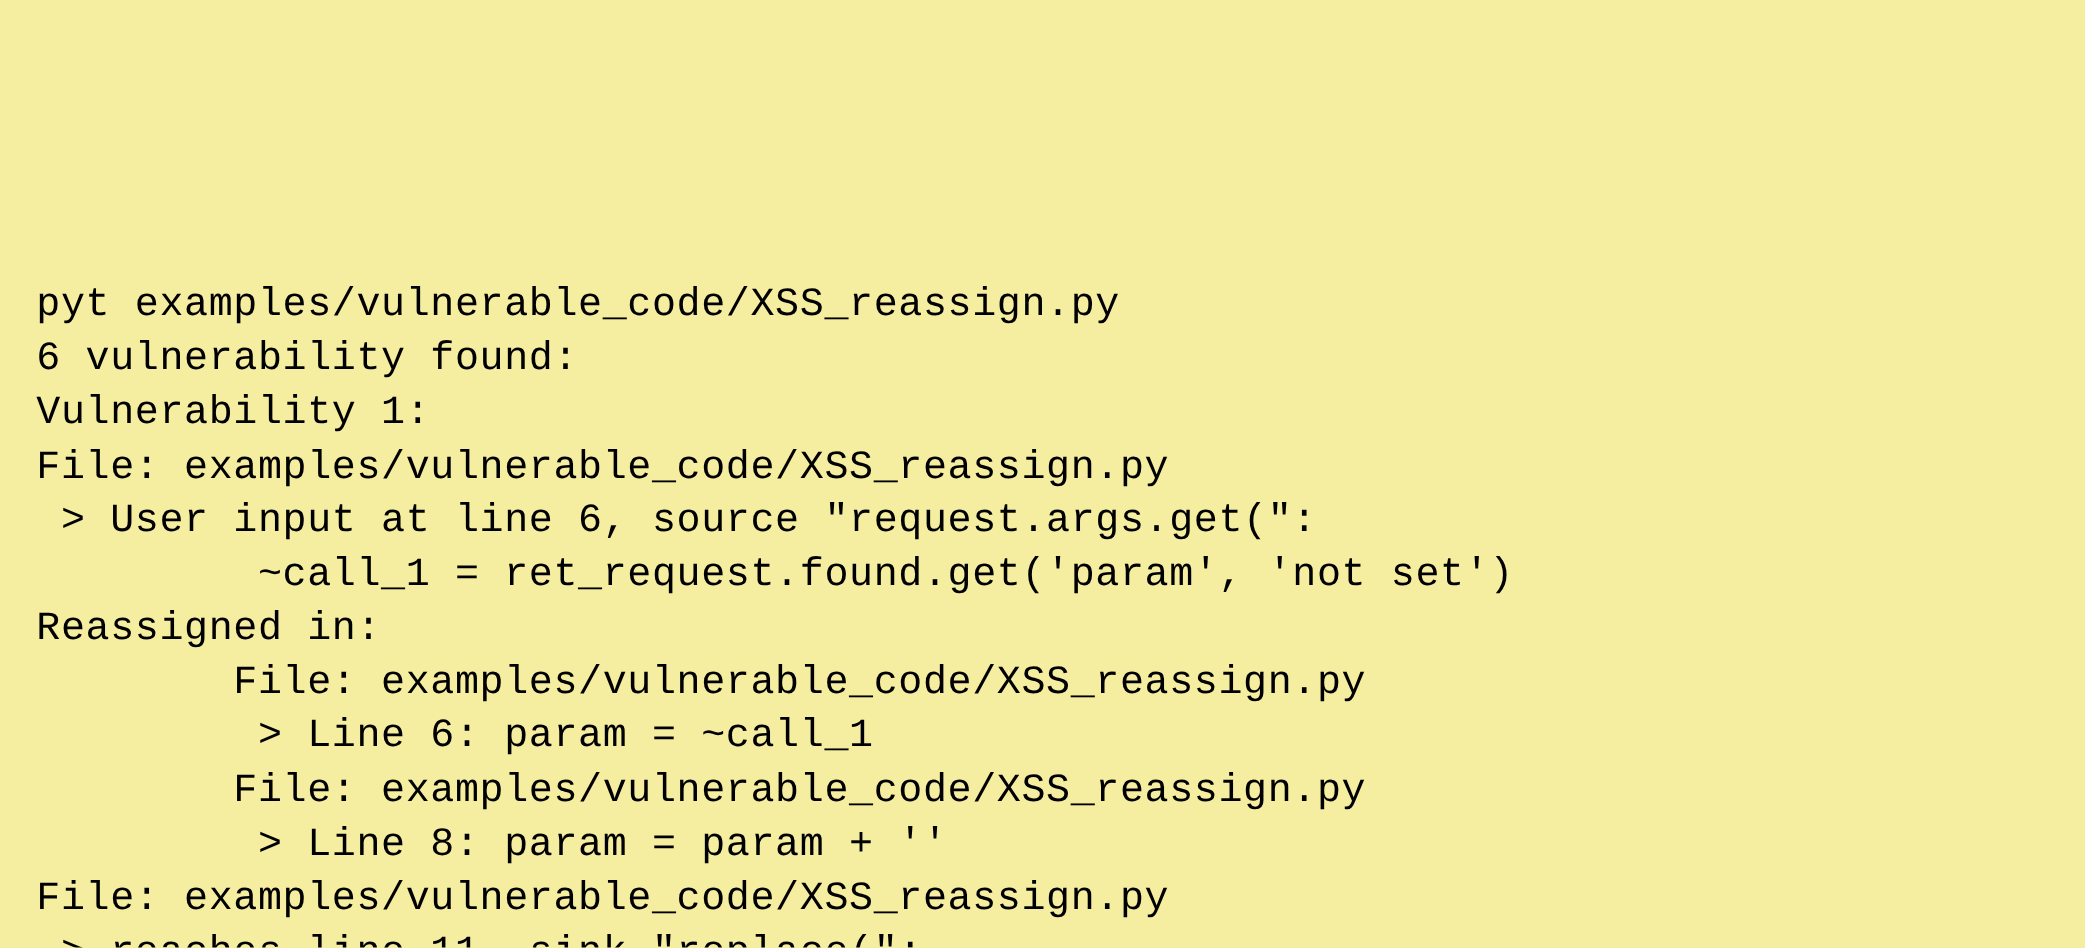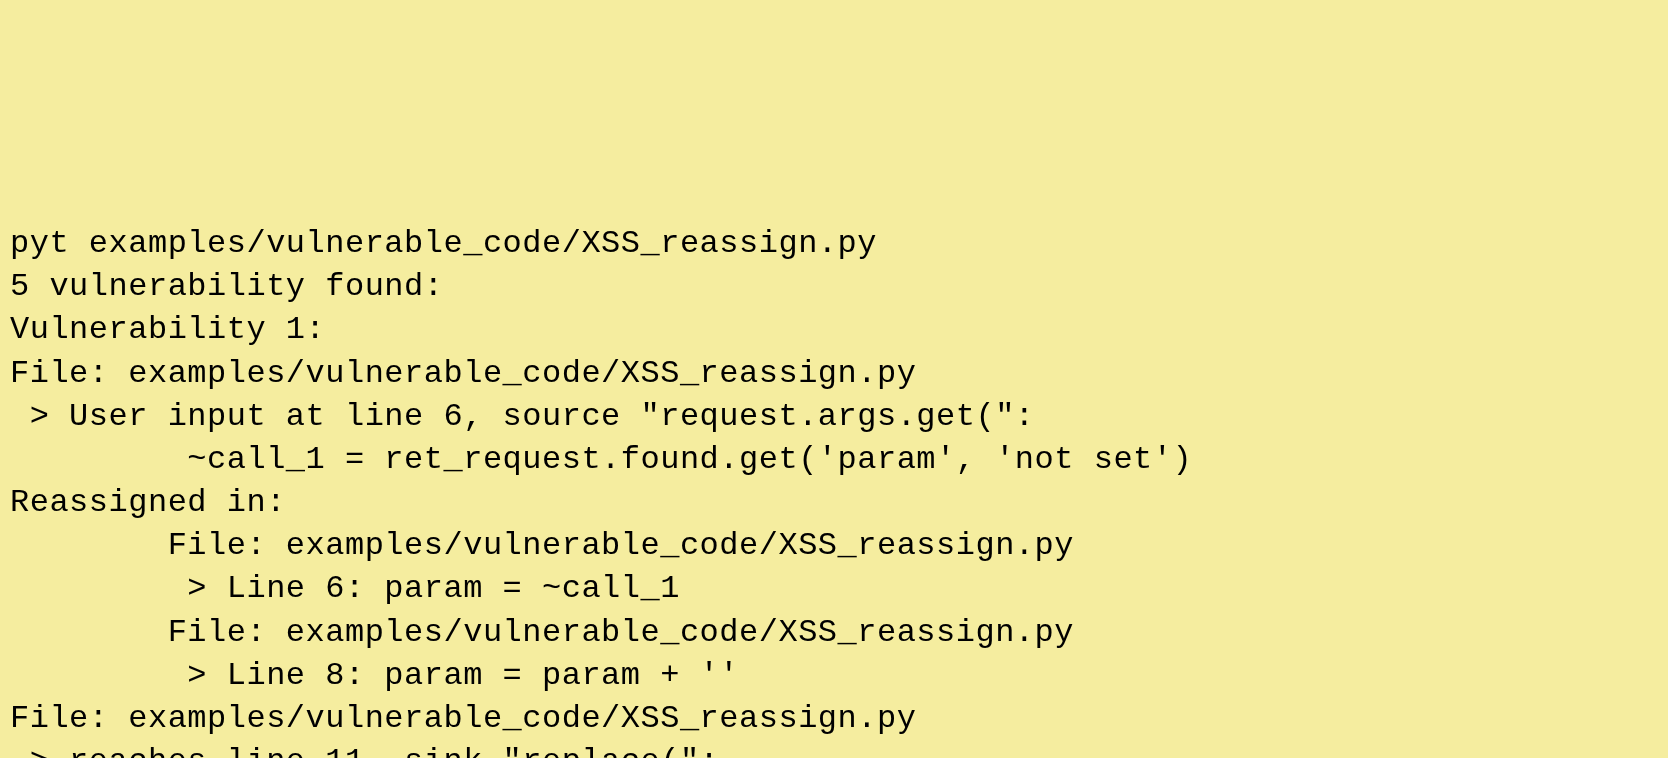--- a/index.html
+++ b/index.html
@@ -18,30 +18,31 @@
       letter-spacing: 0.5px;
       width: 1668px;
       height: 758px;
       overflow: hidden;
     }
     .terminal-output {
       white-space: pre;
     }
     .line {
       white-space: pre;
+      margin-left: 19px;
     }
   </style>
 </head>
 <body>
 
 
 
 <div class="terminal-output">
 <span class="line">pyt examples/vulnerable_code/XSS_reassign.py</span>
-<span class="line">5 vulnerability found:</span>
+<span class="line">6 vulnerability found:</span>
 <span class="line">Vulnerability 1:</span>
 <span class="line">File: examples/vulnerable_code/XSS_reassign.py</span>
 <span class="line"> &gt; User input at line 6, source "request.args.get(":</span>
 <span class="line">         ~call_1 = ret_request.found.get('param', 'not set')</span>
 <span class="line">Reassigned in:</span>
 <span class="line">        File: examples/vulnerable_code/XSS_reassign.py</span>
 <span class="line">         &gt; Line 6: param = ~call_1</span>
 <span class="line">        File: examples/vulnerable_code/XSS_reassign.py</span>
 <span class="line">         &gt; Line 8: param = param + ''</span>
 <span class="line">File: examples/vulnerable_code/XSS_reassign.py</span>

